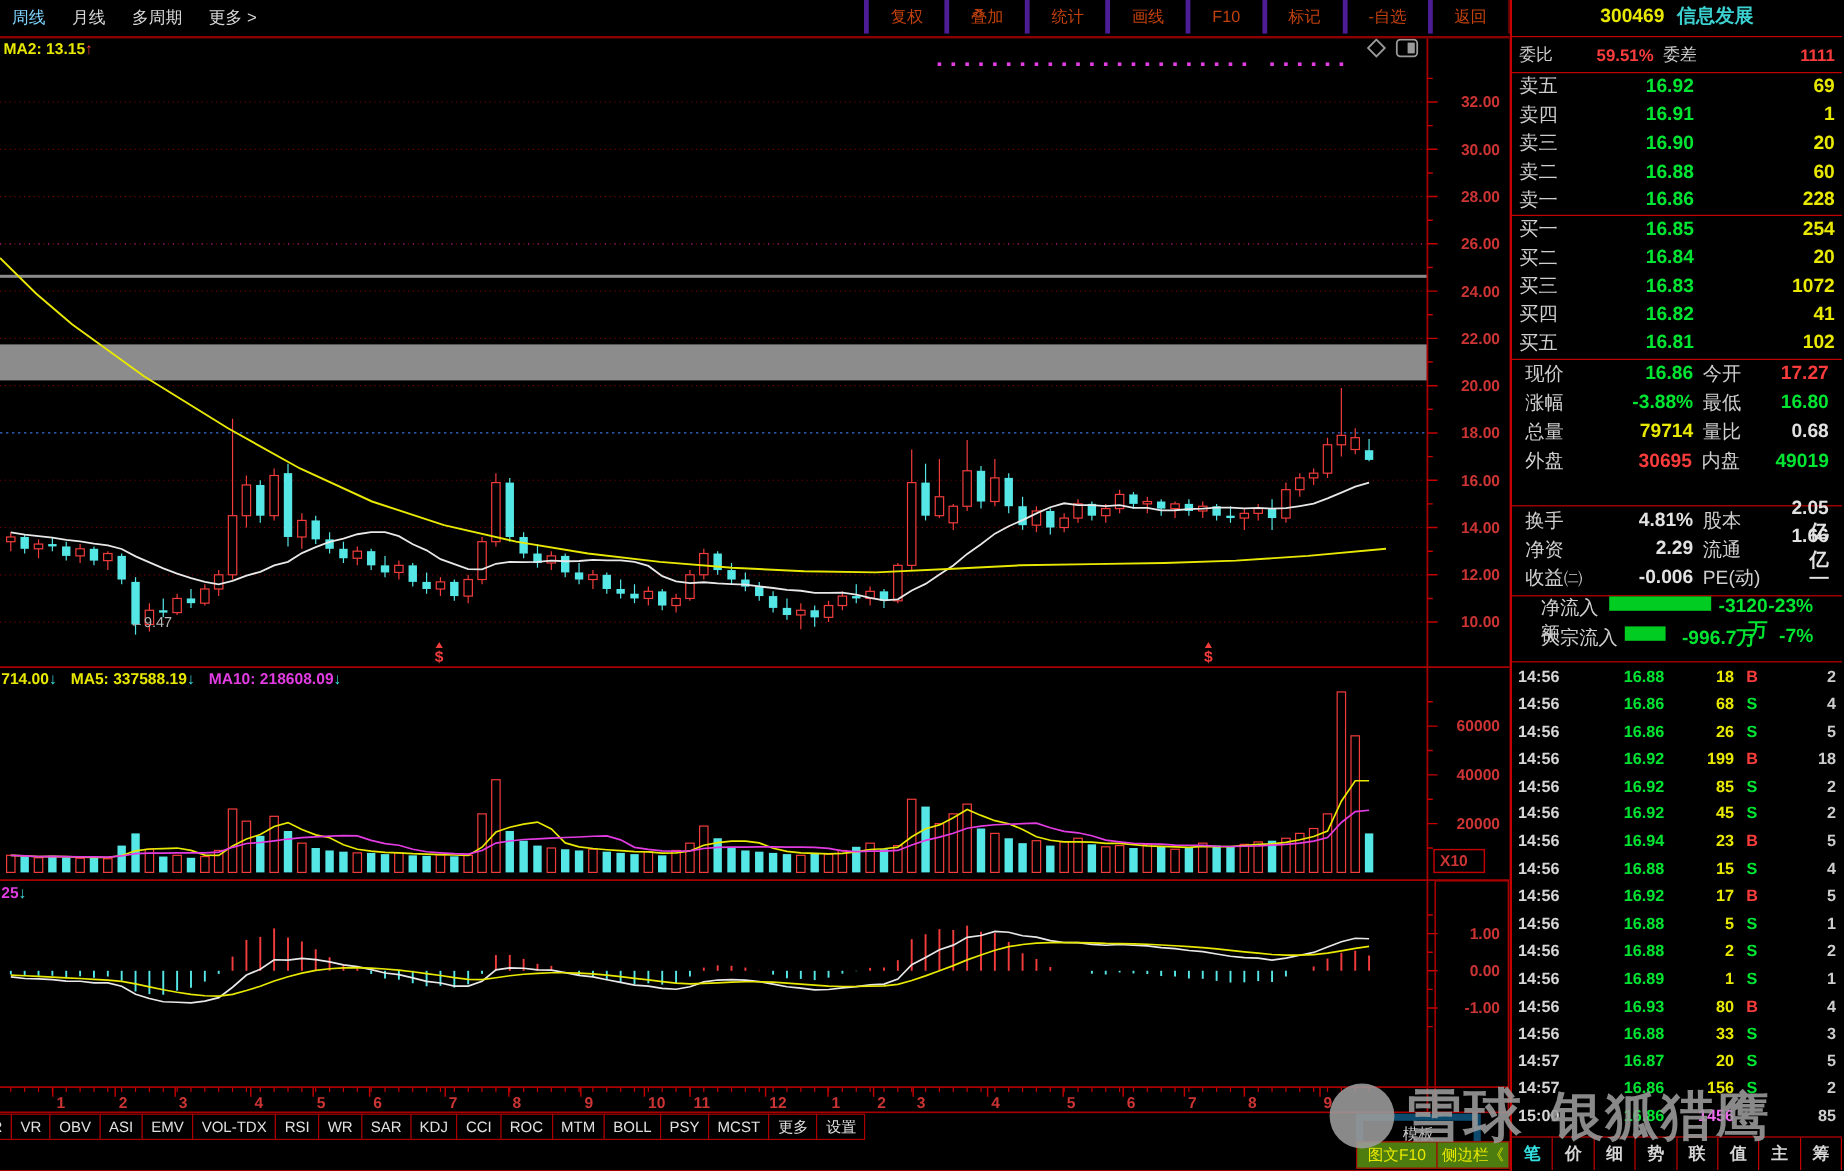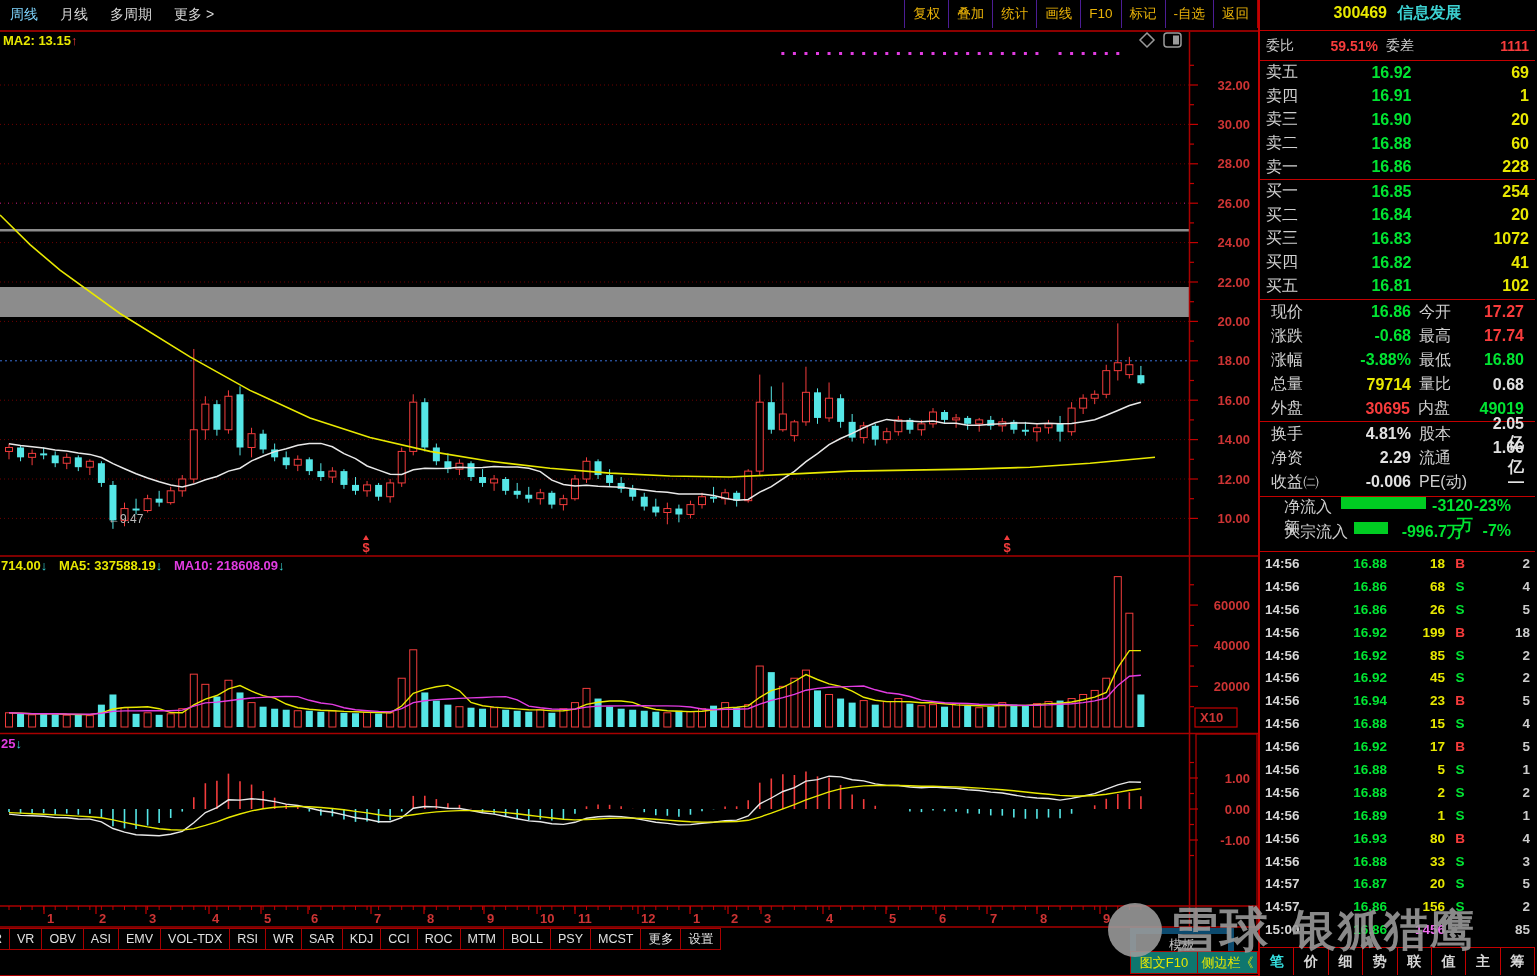--- a/index.html
+++ b/index.html
@@ -4,36 +4,36 @@
 <style>
   html,body{margin:0;padding:0;background:#000;}
   #app{position:relative;width:1537px;height:976px;background:#000;overflow:hidden;
        font-family:"Liberation Sans","DejaVu Sans",sans-serif;}
   
   #topbar{position:absolute;left:0;top:0;width:1258px;height:30px;background:#000;
           border-bottom:2px solid #8d0000;z-index:6;display:flex;align-items:center;}
   .tb-left{display:flex;align-items:center;gap:22px;padding-left:10px;font-size:14px;color:#d9d9d9;}
   .tb-left .active{color:#7dd3fc;}
   .tb-right{position:absolute;right:0;top:0;height:28px;display:flex;}
-  .tb-box{height:28px;line-height:28px;padding:0 8px;font-size:13.5px;color:#eab308;
-          border-left:1px solid #4c1d95;white-space:nowrap;}
+  .tb-box{height:28px;line-height:28px;padding:0 18px;font-size:13.5px;color:#c2410c;
+          border-left:4px solid #4c1d95;white-space:nowrap;}
   .tb-box:last-child{border-right:1px solid #a80000;}
   
   #chart{position:absolute;left:0;top:0;z-index:1;}
   .plabel{position:absolute;z-index:3;font-size:13px;font-weight:bold;white-space:nowrap;}
   .yel{color:#e8e800;} .mag{color:#e23ce2;} .cyn{color:#39d7d7;} .redt{color:#f53c3c;}
   
   #indbar{position:absolute;left:-14px;top:928px;height:22px;display:flex;z-index:4;}
   .ind-box{height:20px;line-height:20px;padding:0 7px;margin-left:-1px;font-size:12.5px;color:#e0e0e0;
            border:1px solid #a80000;background:#000;white-space:nowrap;}
   #tplbox{position:absolute;left:1130px;top:928px;width:92px;height:21px;line-height:21px;text-align:center;
           border:6px solid #0c4a6e;color:#c9c9c9;font-size:13px;z-index:4;}
   #footstrip{position:absolute;left:0;top:950px;width:1258px;height:25px;border-bottom:2px solid #a80000;z-index:2;background:#000;}
   .footbox{position:absolute;top:951px;height:21px;line-height:21px;text-align:center;border:1px solid #a80000;
-           color:#e8e800;font-size:13px;z-index:4;background:#0f766e;}
+           color:#e8e800;font-size:13px;z-index:4;background:#4d7c0f;}
   
   #qpanel{position:absolute;left:1258px;top:0;width:279px;height:976px;background:#000;
           border-left:2px solid #c40000;border-right:2px solid #c40000;z-index:4;font-weight:bold;}
   .qsec{position:absolute;left:0;width:275px;border-top:1px solid #c40000;}
   .qrow{display:flex;align-items:center;font-size:14px;}
   .qlab{color:#cfcfcf;font-weight:normal;}
   .grn{color:#00e432;} .red{color:#f83c3c;} .ylw{color:#e8e800;} .wht{color:#e2e2e2;} .mg2{color:#f06af0;}
   #qtitle{position:absolute;left:0;top:3px;width:275px;text-align:center;font-size:16px;font-weight:bold;}
   #qtitle .code{color:#e8e800;} #qtitle .name{color:#3cd2d2;margin-left:6px;}
   .obrow{height:23.6px;display:flex;align-items:center;padding:0 6px;}
@@ -850,26 +850,20 @@
         </div>
       </div>
     <div class="qsec" id="statBlock1" style="top:299px;height:122px;">
         <div class="strow">
           <span class="qlab stl1">现价</span>
           <span class="grn stv1">16.86</span>
           <span class="qlab stl2">今开</span>
           <span class="red stv2">17.27</span>
         </div>
         <div class="strow">
-          <span class="qlab stl1">涨跌</span>
-          <span class="grn stv1">-0.68</span>
-          <span class="qlab stl2">最高</span>
-          <span class="red stv2">17.74</span>
-        </div>
-        <div class="strow">
           <span class="qlab stl1">涨幅</span>
           <span class="grn stv1">-3.88%</span>
           <span class="qlab stl2">最低</span>
           <span class="grn stv2">16.80</span>
         </div>
         <div class="strow">
           <span class="qlab stl1">总量</span>
           <span class="ylw stv1">79714</span>
           <span class="qlab stl2">量比</span>
           <span class="wht stv2">0.68</span>

